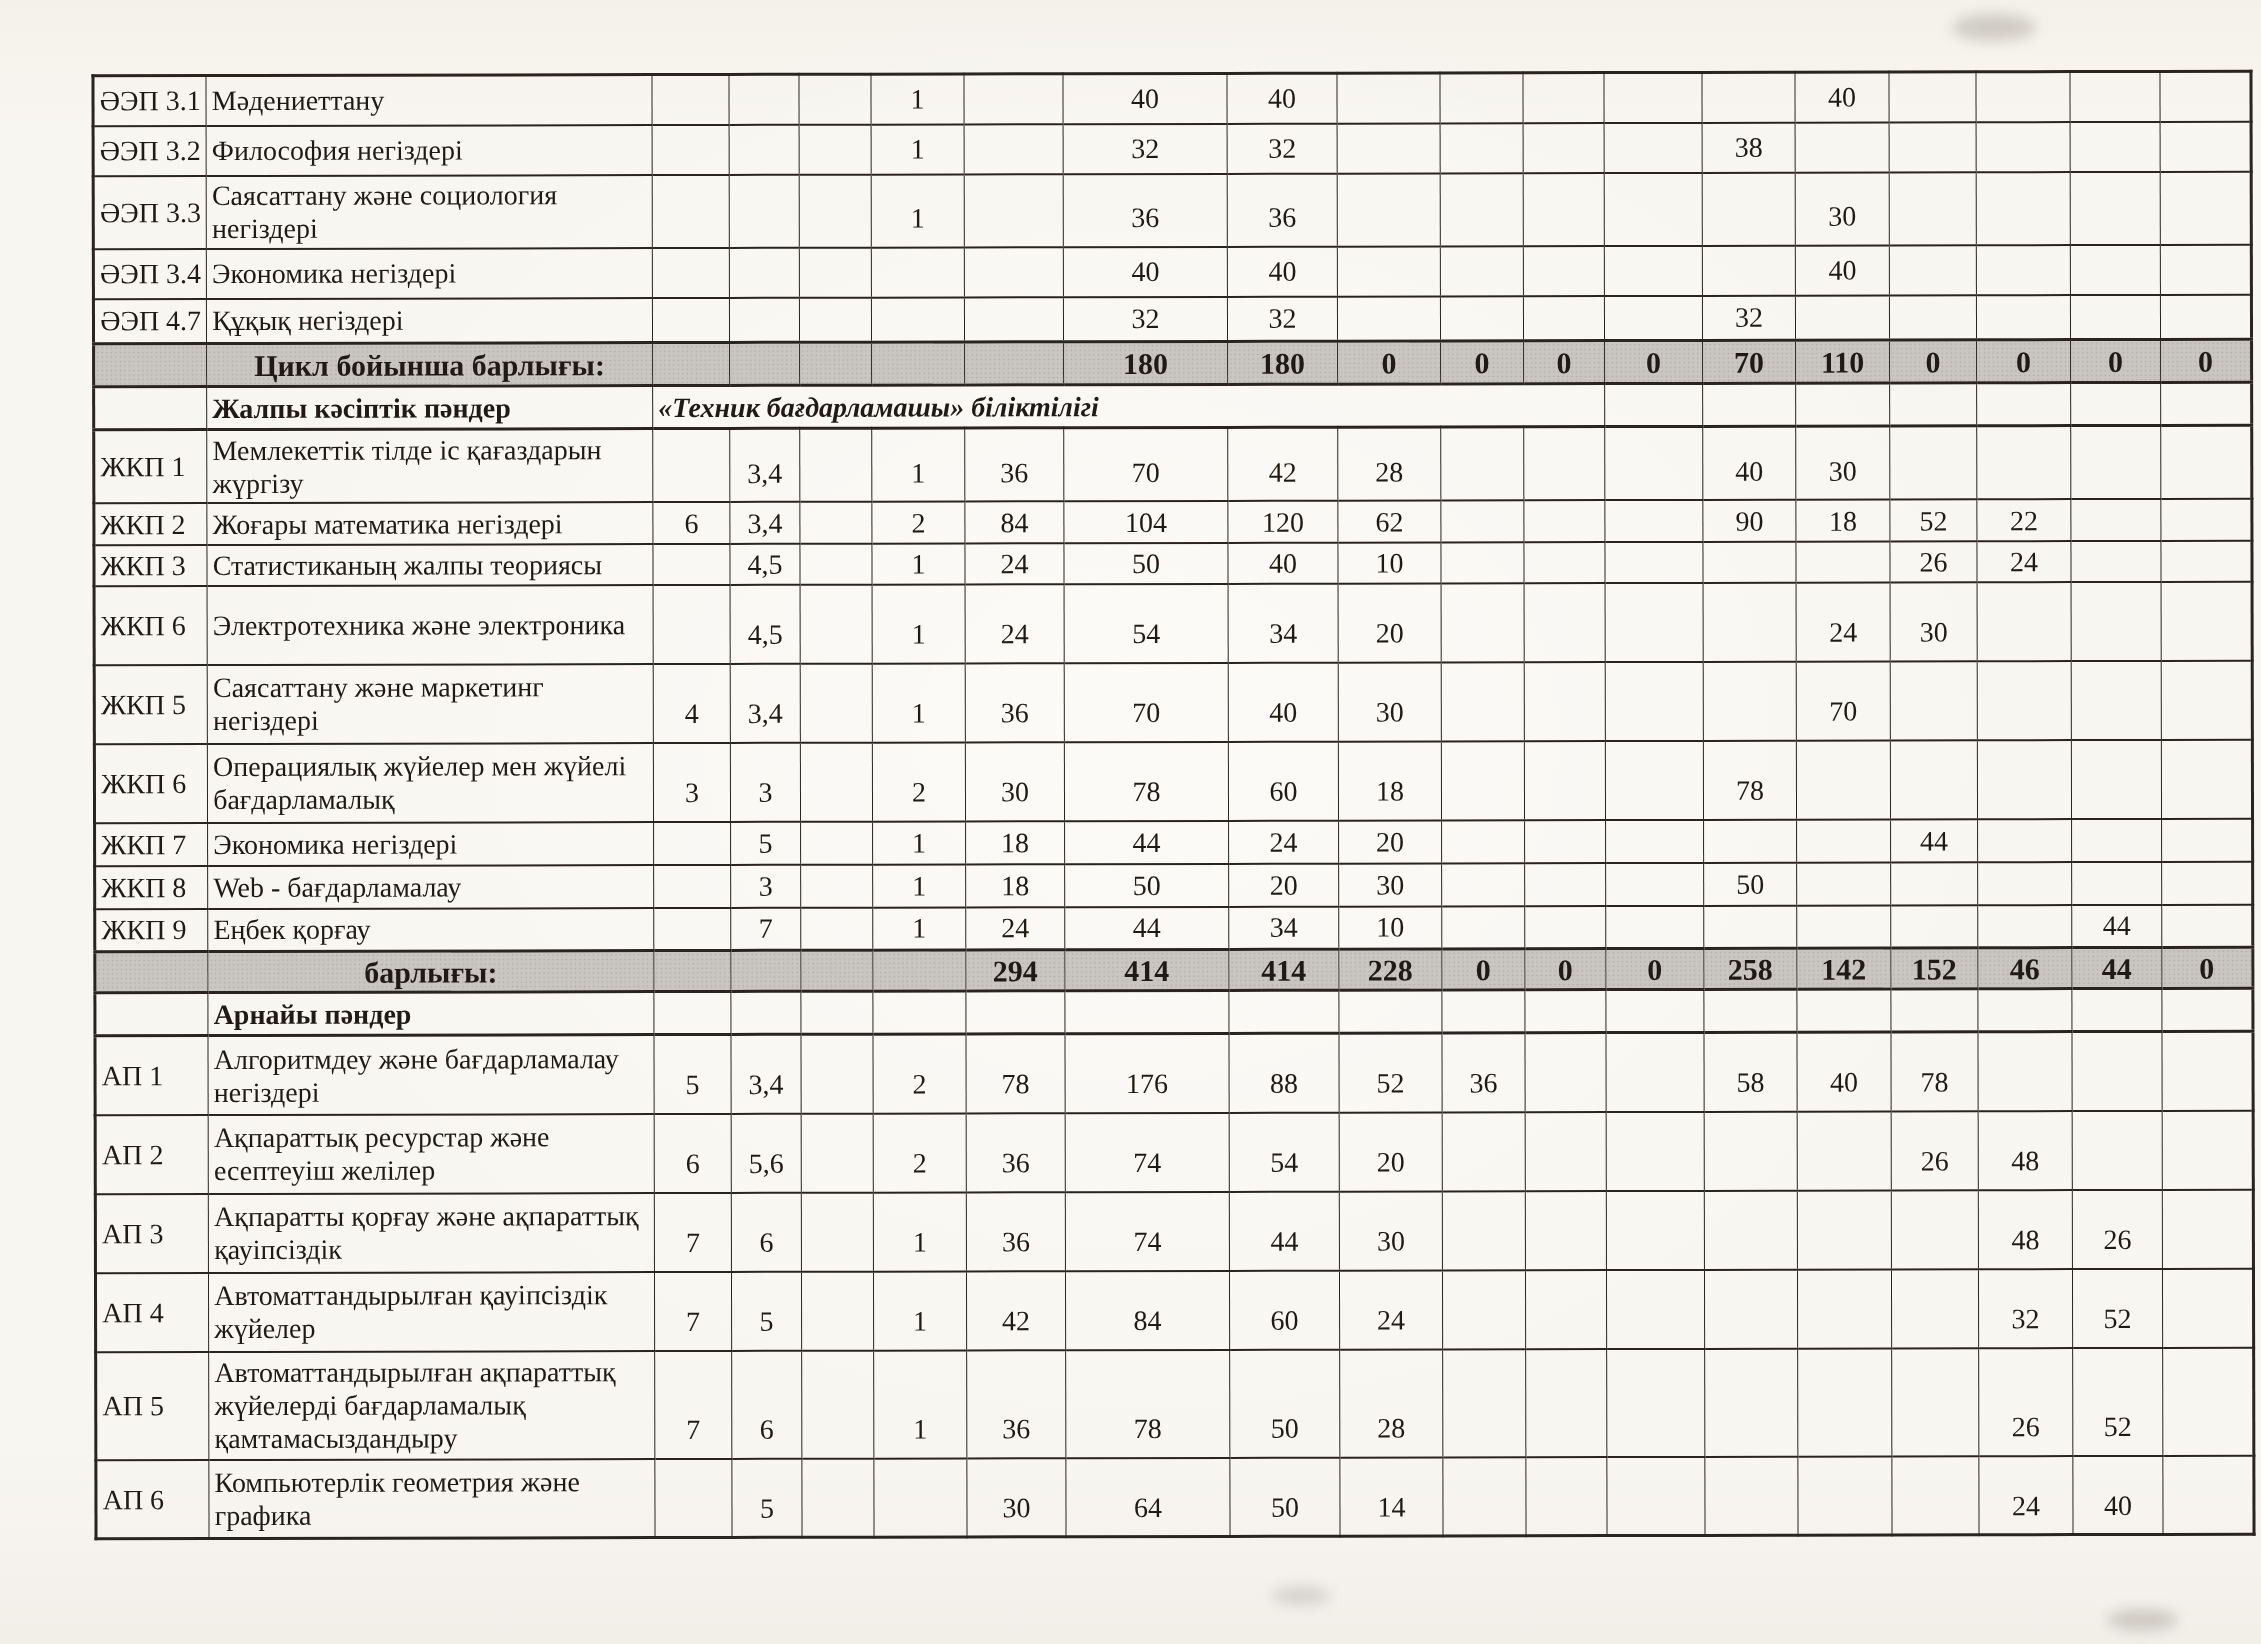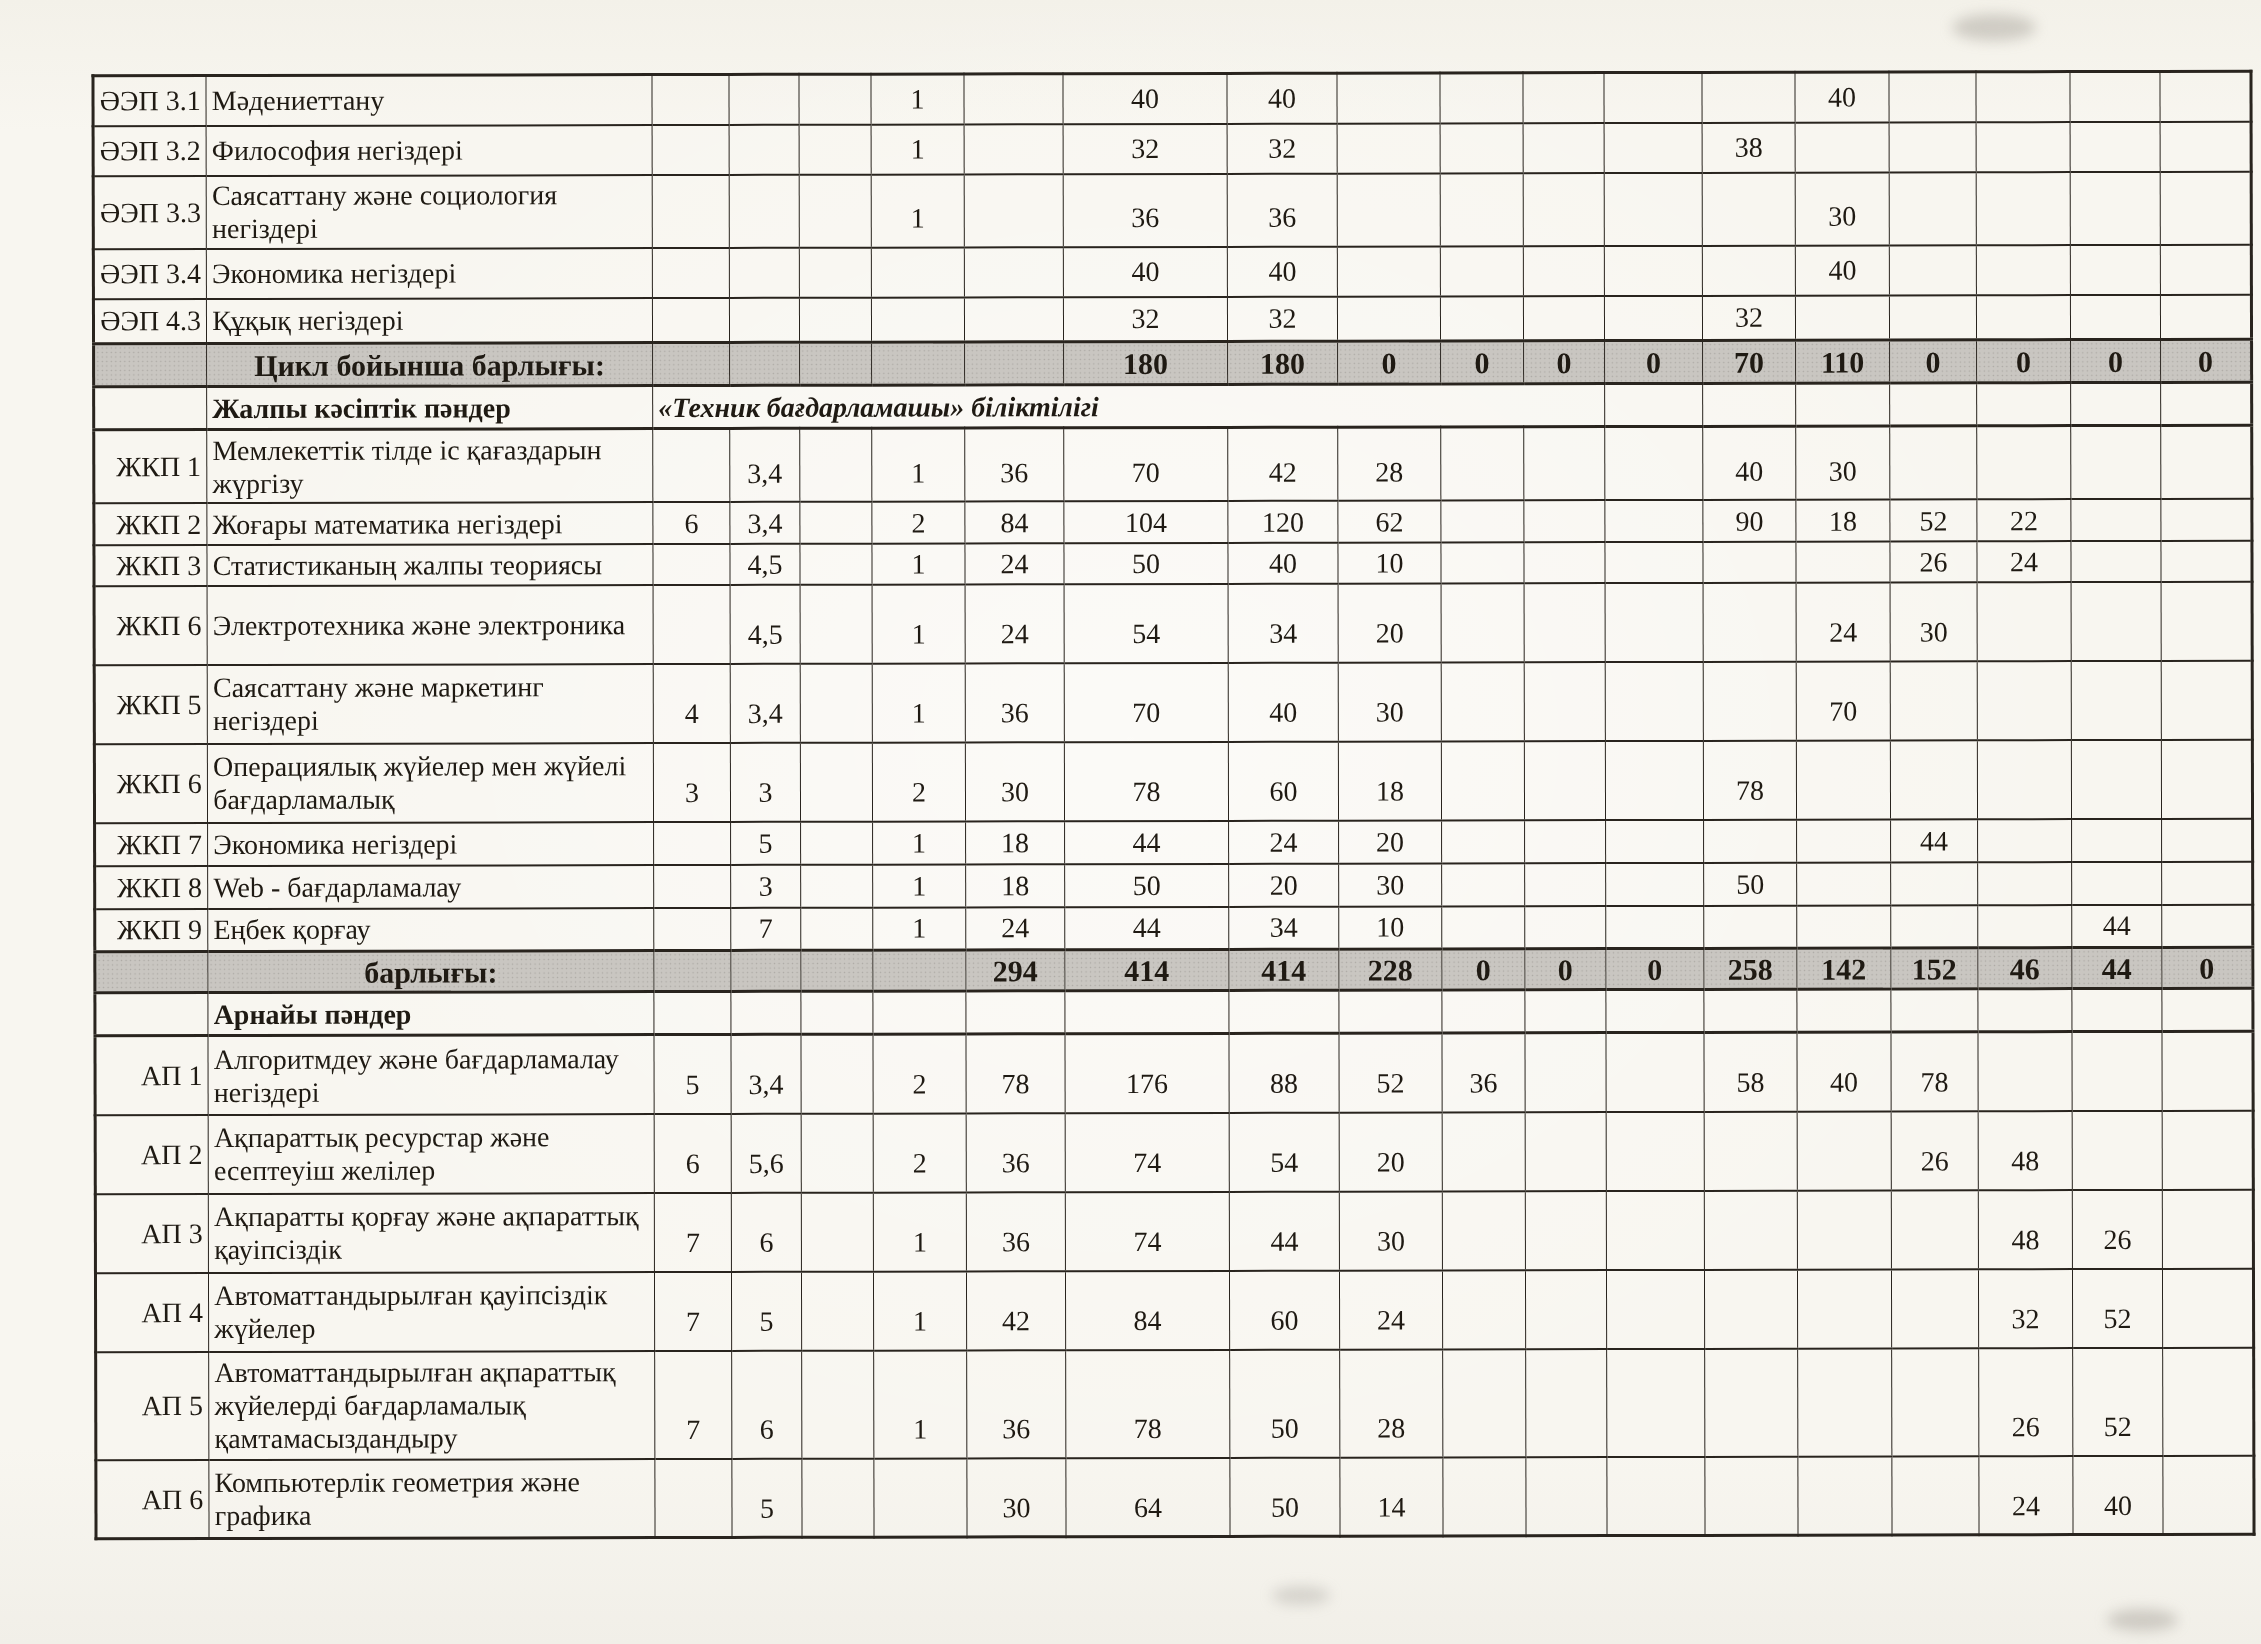--- a/index.html
+++ b/index.html
@@ -31,21 +31,21 @@
     border: 1.9px solid #29241e;
     border-top-width: 2.6px;
     border-bottom-width: 2.6px;
     padding: 2.6px 5.2px;
     font-size: 28px;
     line-height: 33px;
     overflow: hidden;
     vertical-align: middle;
   }
   table.grid { border: 3.9px solid #29241e; }
-  td.code { text-align: right; white-space: nowrap; }
+  td.code { text-align: left; white-space: nowrap; }
   td.name { text-align: left; padding: 5.2px 19.3px 5.2px 7.7px; }
   td.val  { text-align: center; padding: 2.6px 1.3px; }
   tr.tall td.val { vertical-align: bottom; padding-bottom: 11.6px; }
   tr.total td {
     font-weight: bold;
     font-size: 30px;
     border-top-width: 3.9px;
     border-bottom-width: 3.9px;
     background-color: #c9c6c1;
     background-image: radial-gradient(rgba(40,36,30,0.18) 0.6px, rgba(0,0,0,0) 1px);
@@ -169,21 +169,21 @@
             <td class="val"></td>
             <td class="val"></td>
             <td class="val"></td>
             <td class="val">40</td>
             <td class="val"></td>
             <td class="val"></td>
             <td class="val"></td>
             <td class="val"></td>
           </tr>
           <tr class="subject" style="height: 45px;">
-            <td class="code">ӘЭП 4.3</td>
+            <td class="code">ӘЭП 4.7</td>
             <td class="name">Құқық негіздері</td>
             <td class="val"></td>
             <td class="val"></td>
             <td class="val"></td>
             <td class="val"></td>
             <td class="val"></td>
             <td class="val">32</td>
             <td class="val">32</td>
             <td class="val"></td>
             <td class="val"></td>

